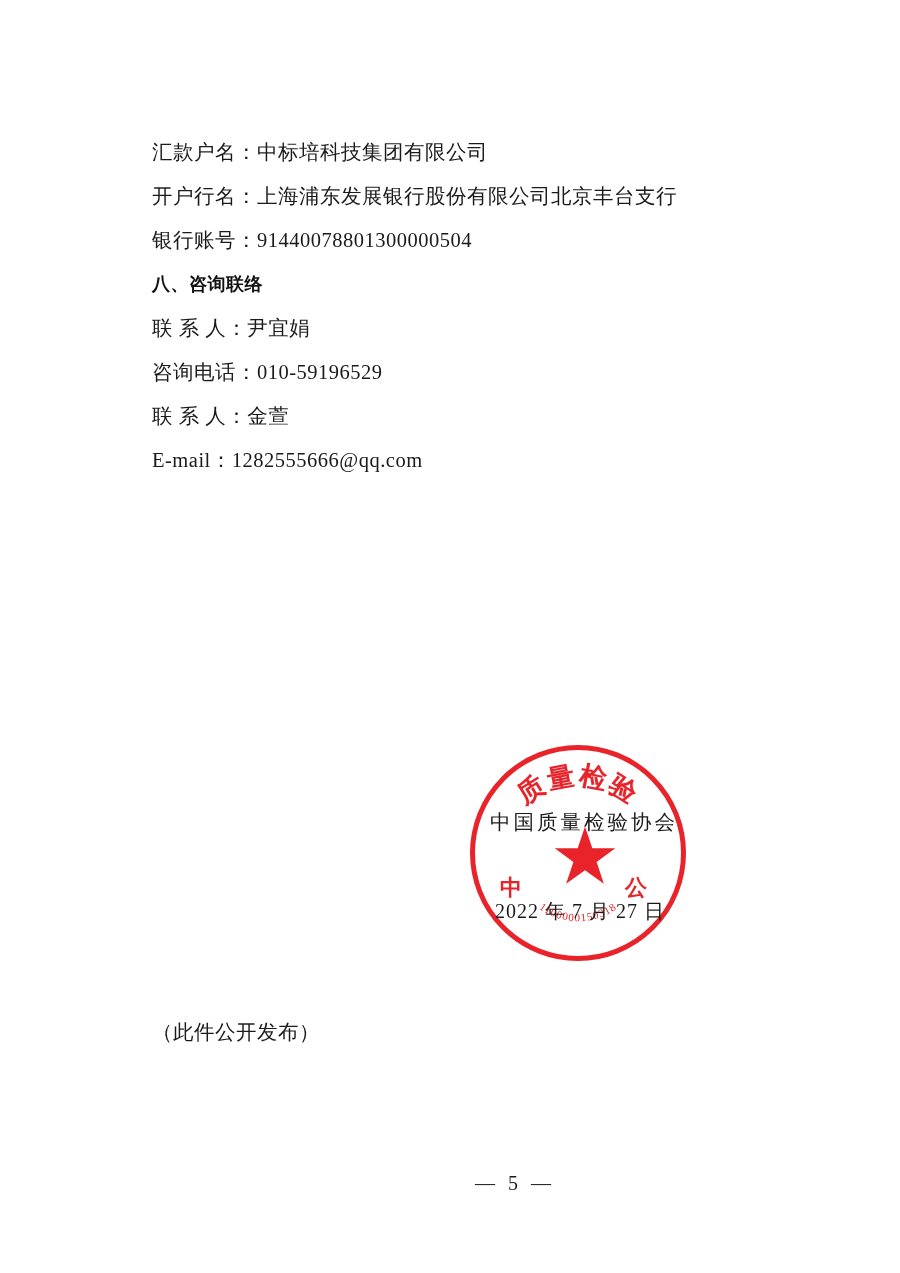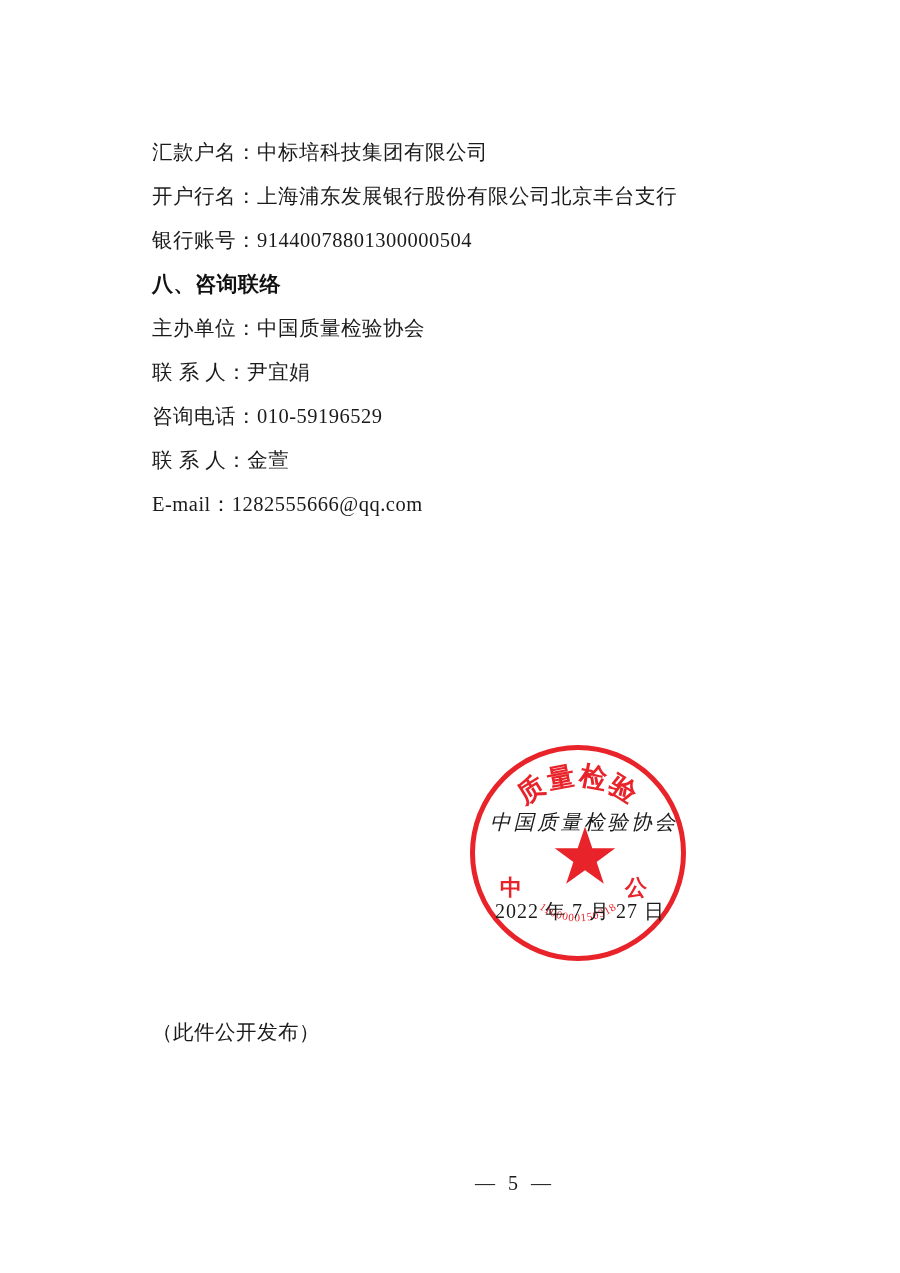--- a/index.html
+++ b/index.html
@@ -28,21 +28,21 @@
     width: 600px;
   }
   .line {
     font-size: 20.5px;
     line-height: 44px;
     letter-spacing: 0.5px;
     white-space: nowrap;
     color: #1a1a1a;
   }
   .heading {
-    font-size: 21px;
+    font-size: 18px;
     font-weight: bold;
     line-height: 44px;
     letter-spacing: 0.5px;
     white-space: nowrap;
     color: #111111;
   }
   .attachment {
     font-size: 20.5px;
     line-height: 44px;
     letter-spacing: 0.5px;
@@ -115,21 +115,20 @@
   .seal-side-right { left: 155px; top: 128px; }
 
   .org-name {
     position: absolute;
     left: 490px;
     top: 808px;
     font-size: 20.5px;
     letter-spacing: 3px;
     color: #1a1a1a;
     white-space: nowrap;
-    font-style: italic;
   }
   .seal-date {
     position: absolute;
     left: 495px;
     top: 898px;
     font-size: 20px;
     letter-spacing: 1px;
     color: #1a1a1a;
     white-space: nowrap;
   }
@@ -163,21 +162,20 @@
 <div class="page">
 
   <div class="content">
 
     <div class="line">汇款户名：中标培科技集团有限公司</div>
     <div class="line">开户行名：上海浦东发展银行股份有限公司北京丰台支行</div>
     <div class="line">银行账号：91440078801300000504</div>
 
     <div class="heading">八、咨询联络</div>
 
-    <div class="line">主办单位：中国质量检验协会</div>
     <div class="line">联 系 人：尹宜娟</div>
     <div class="line">咨询电话：010-59196529</div>
     <div class="line">联 系 人：金萱</div>
     <div class="line">E-mail：1282555666@qq.com</div>
 
 
   </div>
 
   <div class="seal-area">
     <div class="seal"></div>

